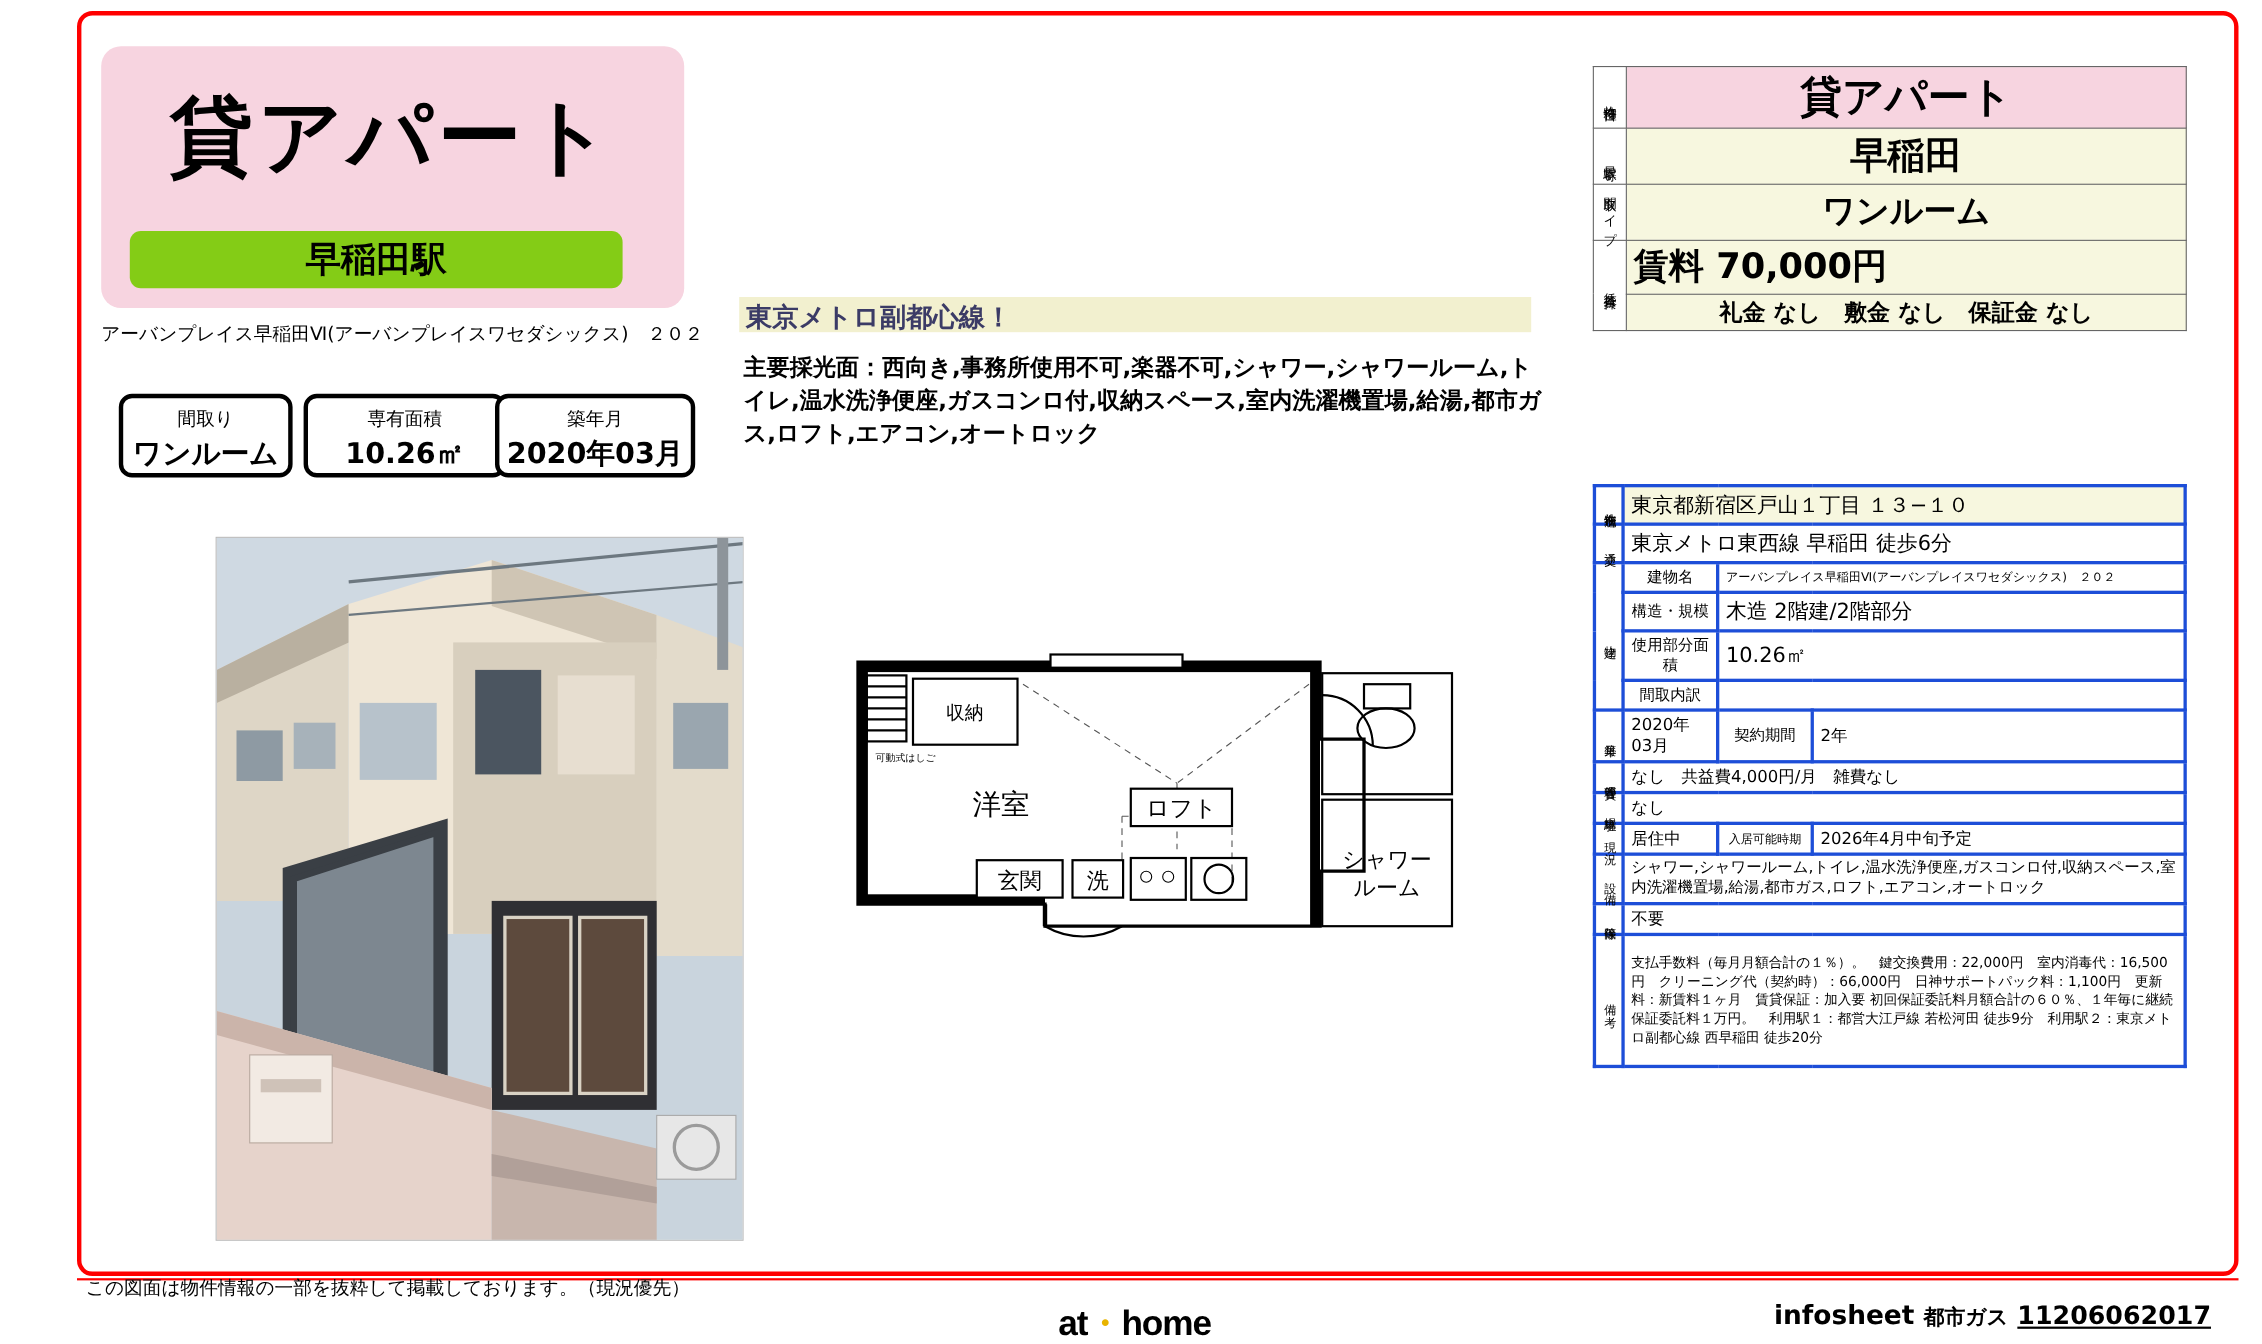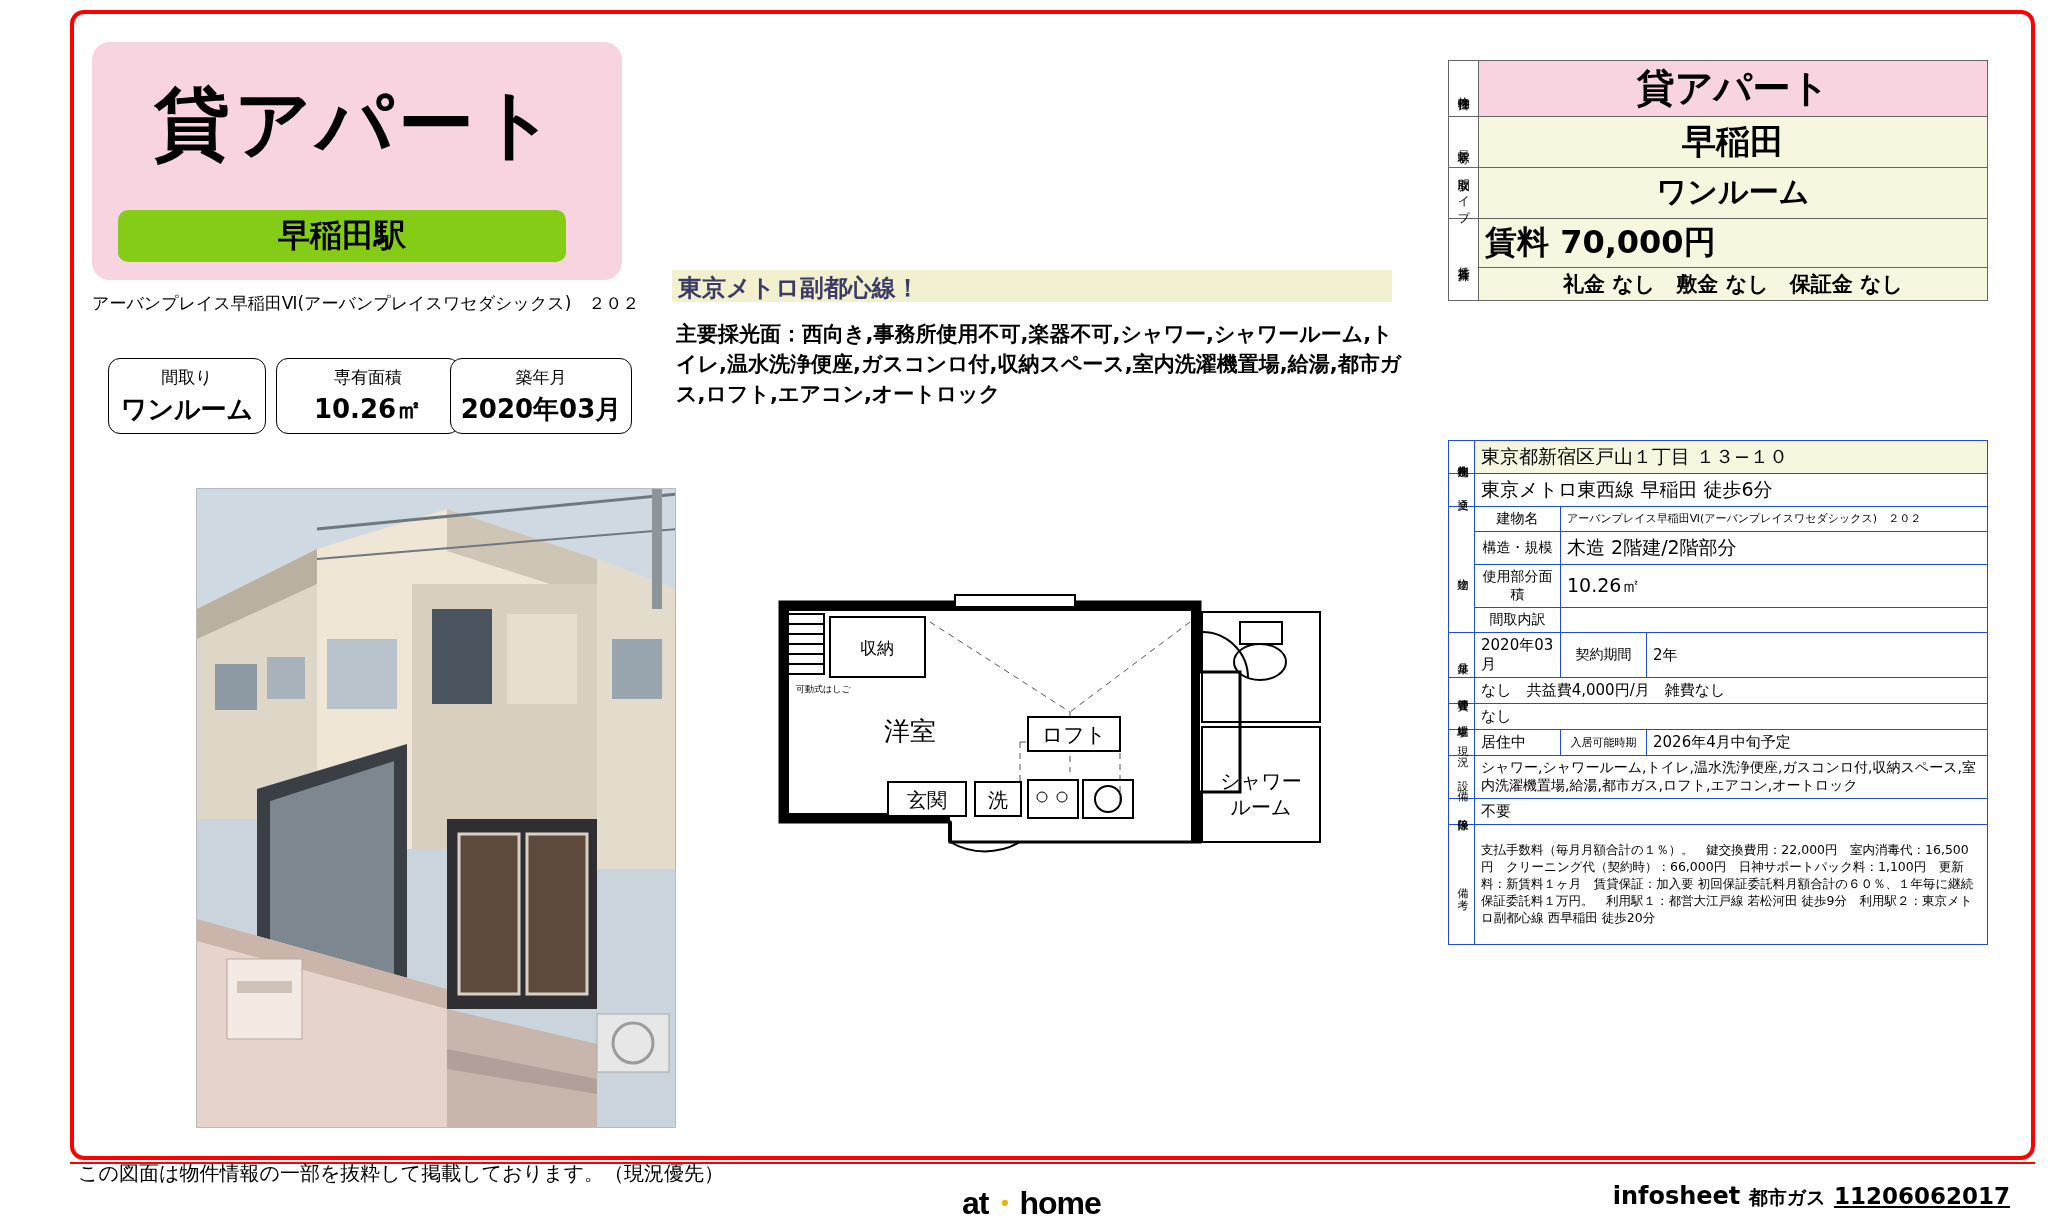--- a/index.html
+++ b/index.html
@@ -38,21 +38,21 @@
     font-family:Liberation Mono, monospace;
   }
   .bldg-name {
     position:absolute; left:92px; top:292px; width:620px;
     font-size:17px; letter-spacing:0px;
     font-family:"DejaVu Sans", sans-serif;
   }
   .chips { position:absolute; left:108px; top:358px; width:540px; height:76px; }
   .chip {
     position:absolute; top:0; height:76px;
-    border:1px solid #000000; border-radius:12px; background:#fff;
+    border:4px solid #000000; border-radius:12px; background:#fff;
     text-align:center; padding-top:7px;
   }
   .chip .lbl { font-size:17px; font-family:"DejaVu Sans", sans-serif; }
   .chip .val { font-size:26px; font-weight:bold; margin-top:3px; font-family:"DejaVu Sans", sans-serif; }
   .chip1 { left:0; width:158px; }
   .chip2 { left:168px; width:184px; }
   .chip3 { left:342px; width:182px; }
 
   .photo {
     position:absolute; left:196px; top:488px; width:480px; height:640px;
@@ -91,37 +91,37 @@
   .pink { background:#f7d4e0; }
   .cream { background:#f7f7df; }
   .big1 { font-size:38px; font-weight:bold; text-align:center; }
   .big2 { font-size:34px; font-weight:bold; text-align:center; }
   .big3 { font-size:30px; font-weight:bold; text-align:center; }
   .rent { font-size:32px; font-weight:bold; text-align:left; }
   .cond { font-size:21px; font-weight:bold; text-align:center; }
 
   .rt2 { position:absolute; left:1448px; top:440px; width:540px; }
   .tbl2 { border-collapse:collapse; width:540px; font-family:"DejaVu Sans", sans-serif; font-size:15px; }
-  .tbl2 td { border:1px solid #1d4ed8; padding:3px 6px; vertical-align:middle;margin-top:18px; }
+  .tbl2 td { border:3px solid #1d4ed8; padding:3px 6px; vertical-align:middle;margin-top:18px; }
   .tbl2 .vh { width:26px; font-size:11px; text-align:center; writing-mode:vertical-rl; text-orientation:upright; padding:4px 2px; }
   .addr { font-size:19px; padding:8px 8px; }
   .sub-lbl { width:86px; font-size:14px; text-align:center; }
   .tiny { font-size:11px; line-height:1.2; }
   .mid { font-size:19px; }
   .note { font-size:12.5px; line-height:1.35; }
   .equip { font-size:14px; line-height:1.28; }
 
   
   .foot-line {
     position:absolute; left:70px; top:1162px; width:1965px; height:0;
     border-top:2px solid #ff0000;
   }
   .foot-text {
     position:absolute; left:78px; top:1158px; width:880px;
-    font-size:20px; line-height:1.55;
+    font-size:17px; line-height:1.55;
     font-family:Liberation Sans, sans-serif;
   }
   .athome {
     position:absolute; left:962px; top:1182px;
     font-size:32px; font-weight:bold; letter-spacing:-1px;
     font-family:"Liberation Sans", sans-serif;
   }
   .athome .dot { color:#e8b400; }
   .infosheet {
     position:absolute; right:46px; top:1182px;

